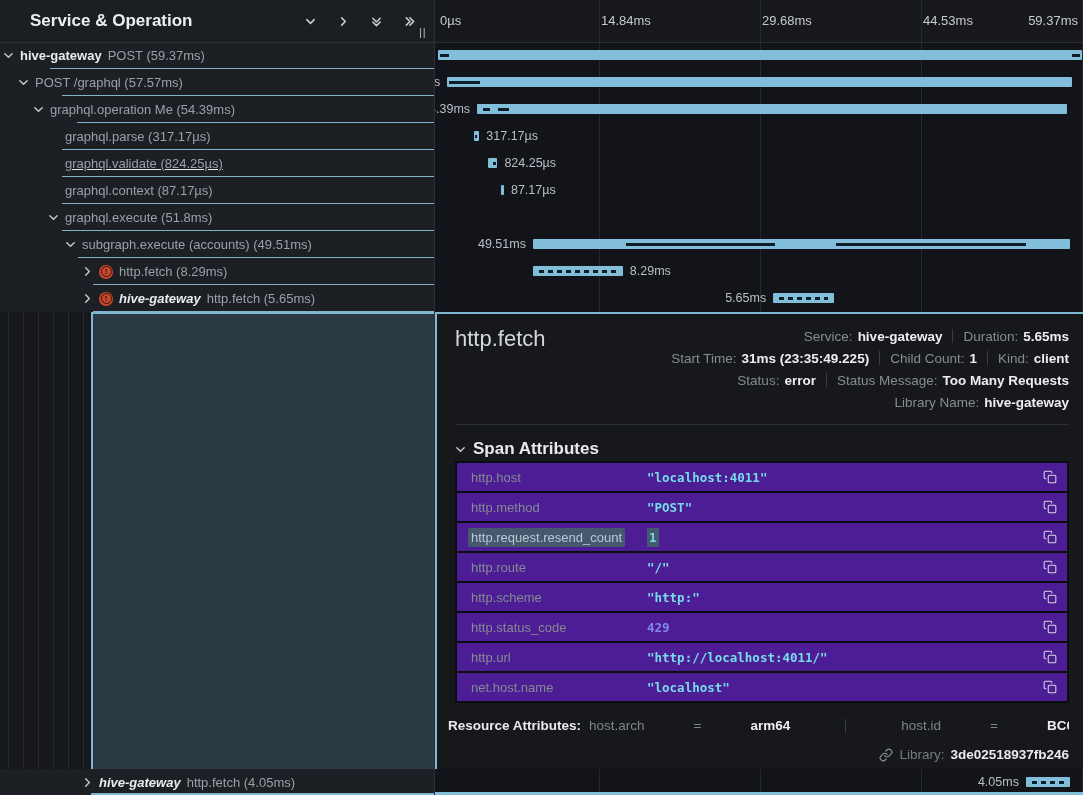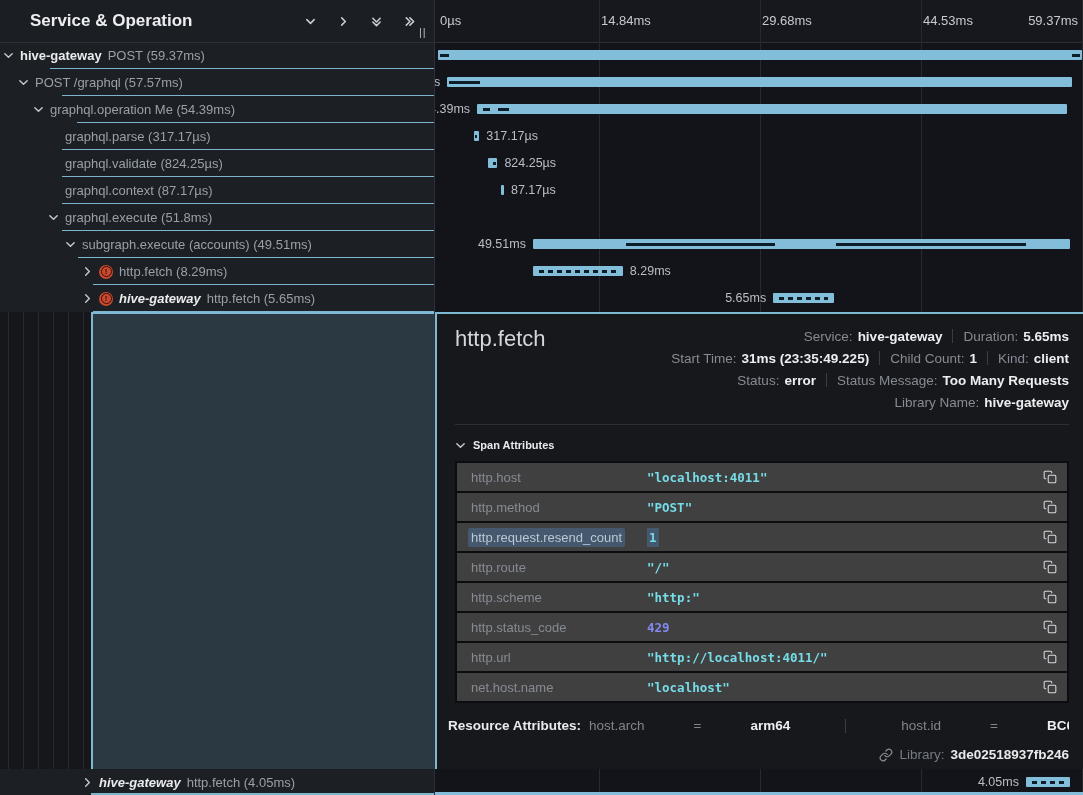--- a/index.html
+++ b/index.html
@@ -47,24 +47,24 @@
   #bottom-strip{position:absolute;left:0;top:792px;width:649px;height:3px;background:#82bdd9;z-index:4;}
   
   #detail{position:absolute;left:0;top:312px;width:649px;height:457px;background:#17181c;border-top:2px solid #7fb8d2;border-left:2px solid #7fb8d2;box-sizing:border-box;z-index:5;}
   #detail .span-title{position:absolute;left:18px;top:12px;font-size:22px;color:#d3d6da;}
   #meta{position:absolute;right:15px;top:11px;text-align:right;}
   .meta-line{display:flex;justify-content:flex-end;align-items:center;height:22px;}
   .meta-label{color:#868b93;font-size:13.5px;margin-right:5px;white-space:pre;}
   .meta-value{color:#eceef0;font-size:13.5px;font-weight:bold;white-space:pre;}
   .meta-divider{width:1px;height:14px;background:#3a3e44;margin:0 10px;}
   #detail .hrule{position:absolute;left:18px;right:15px;top:110px;border-top:1px solid #2c2f35;}
-  #attr-header{position:absolute;left:18px;top:125px;display:flex;align-items:center;gap:7px;font-size:11px;font-weight:bold;color:#e8eaec;cursor:pointer;}
+  #attr-header{position:absolute;left:18px;top:125px;display:flex;align-items:center;gap:7px;font-size:17px;font-weight:bold;color:#e8eaec;cursor:pointer;}
   #attr-header svg,#resource-line svg.chev{stroke:#c3c7cd;fill:none;stroke-width:1.6;stroke-linecap:round;stroke-linejoin:round;}
   #attr-table{position:absolute;left:18px;right:15px;top:147px;background:#0b0d10;padding:2px;}
-  .attr-row{height:28px;margin-bottom:2px;background:#404040;display:flex;align-items:center;padding-left:14px;}
+  .attr-row{height:28px;margin-bottom:2px;background:#4c1d95;display:flex;align-items:center;padding-left:14px;}
   .attr-row:last-child{margin-bottom:0;}
   .attr-key{flex:0 0 176px;font-size:13px;color:#868b92;}
   .attr-key .sel{background:#44586e;border-radius:2px;padding:2px 3px;margin-left:-3px;color:#bcc8d4;}
   .attr-value{font-family:"DejaVu Sans Mono",monospace;font-size:12.5px;color:#76dce8;font-weight:bold;}
   .attr-value.purple{color:#8288f0;}
   .attr-value .sel{background:#44586e;padding:2px 2px;}
   .copy-btn{margin-left:auto;margin-right:8px;background:none;border:none;padding:2px;cursor:pointer;display:flex;}
   .copy-btn svg{stroke:#d6d9dd;fill:none;stroke-width:1.8;stroke-linecap:round;stroke-linejoin:round;}
   #resource-line{position:absolute;left:4px;right:15px;top:404px;display:flex;align-items:center;font-size:13.5px;white-space:nowrap;overflow:hidden;}
   #resource-line .rtitle{font-weight:bold;color:#e8eaec;margin:0 8px 0 7px;}
@@ -144,21 +144,21 @@
           </svg>
         </span>
         <span class="oplabel">graphql.operation Me (54.39ms)</span>
         <div class="rborder" style="left:77px"></div>
       </div>
       <div class="tree-row" style="top: 81px; padding-left: 47px;">
         <span class="tchev"></span>
         <span class="oplabel">graphql.parse (317.17µs)</span>
         <div class="rborder" style="left:62px"></div>
       </div>
-      <div class="tree-row" style="top: 108px; padding-left: 47px;">
+      <div class="tree-row" style="top: 108px; padding-left: 47px; text-decoration: underline;">
         <span class="tchev"></span>
         <span class="oplabel">graphql.validate (824.25µs)</span>
         <div class="rborder" style="left:62px"></div>
       </div>
       <div class="tree-row" style="top: 135px; padding-left: 47px;">
         <span class="tchev"></span>
         <span class="oplabel">graphql.context (87.17µs)</span>
         <div class="rborder" style="left:62px"></div>
       </div>
       <div class="tree-row" style="top: 162px; padding-left: 47px;">

